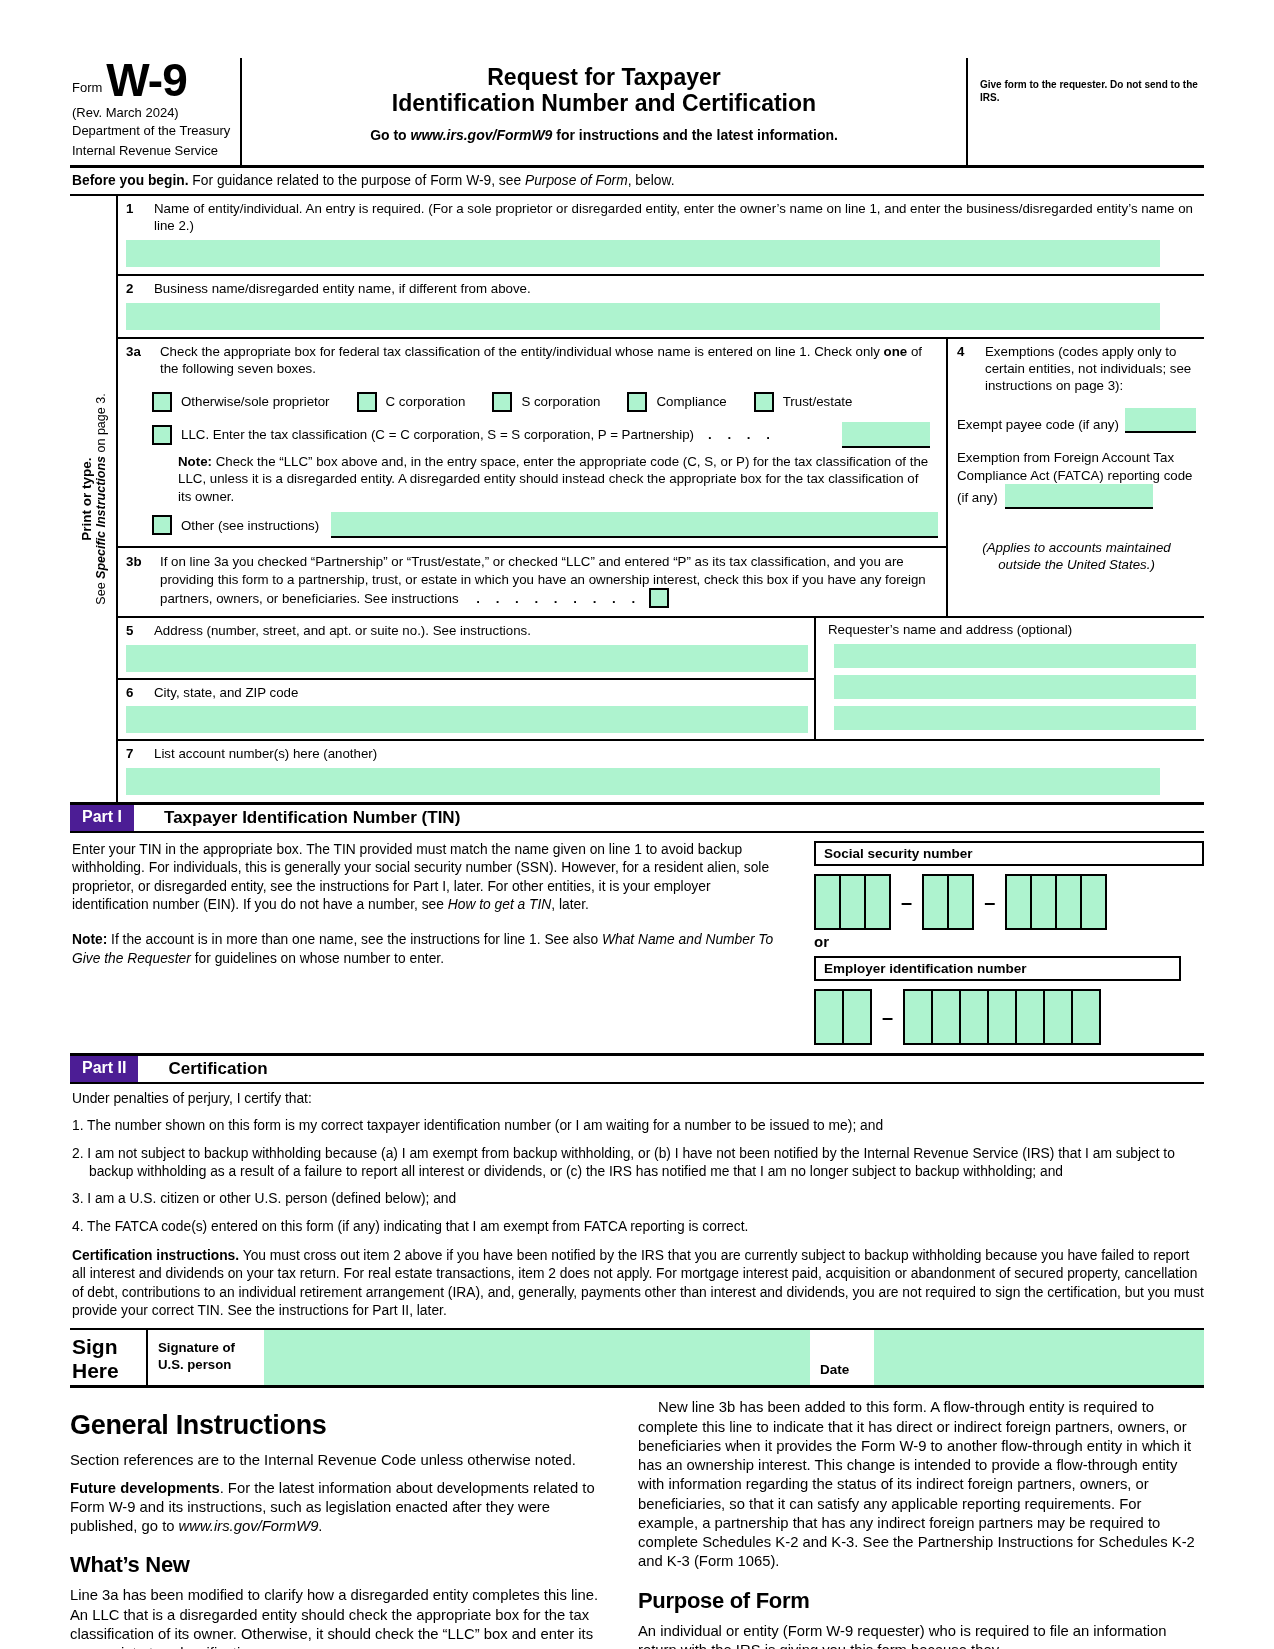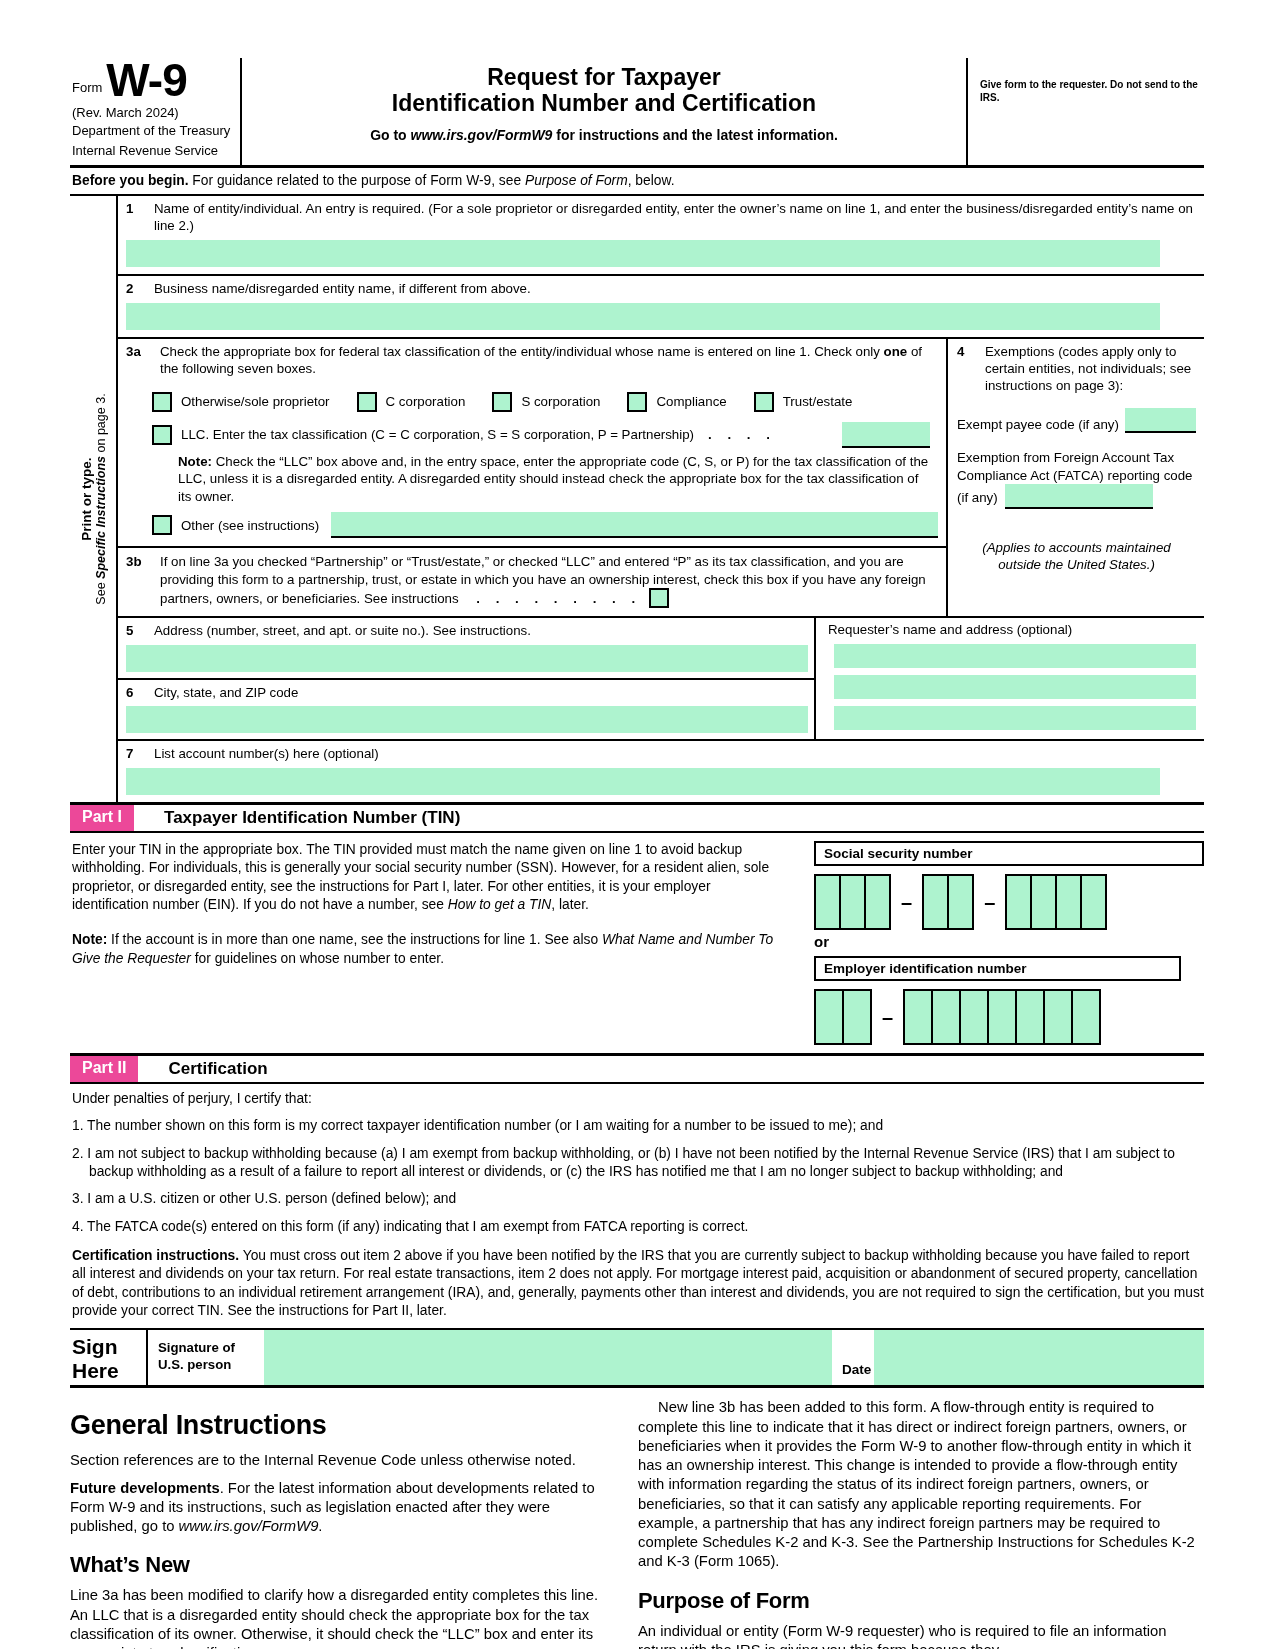--- a/index.html
+++ b/index.html
@@ -80,21 +80,21 @@
   .r56-left{ flex:1; border-right:2px solid var(--ink); }
   .r5{ padding:4px 0 6px 8px; border-bottom:2px solid var(--ink); }
   .r6{ padding:4px 0 6px 8px; }
   .r56-bar{ margin-right:6px; }
   .r56-right{ width:388px; padding:4px 8px 6px 12px; font-size:13.3px; }
   .req-bar{ background:var(--green); height:24px; margin:7px 0 0 6px; }
 
   
   .part-header{ border-top:3px solid var(--ink); border-bottom:2px solid var(--ink);
                 display:flex; align-items:stretch; }
-  .part-badge{ background:#ec4899; color:#fff; font-weight:bold; font-size:16px;
+  .part-badge{ background:#4c1d95; color:#fff; font-weight:bold; font-size:16px;
                padding:3px 12px 4px; }
   .part-title{ font-weight:bold; font-size:17px; padding:3px 0 3px 30px; }
 
   
   .p1-body{ display:flex; padding:8px 0 6px 2px; }
   .p1-text{ width:742px; padding-right:28px; font-size:13.8px; line-height:1.33; }
   .p1-text p{ margin-bottom:17px; }
   .p1-tin{ flex:1; }
   .tin-label-box{ border:2px solid var(--ink); font-weight:bold; font-size:13.5px;
                   padding:3px 8px; }
@@ -115,21 +115,21 @@
   .cert-instr{ margin-top:11px; }
 
   
   .sign-row{ display:flex; border-top:2px solid var(--ink); border-bottom:3px solid var(--ink);
              height:60px; }
   .sign-left{ width:78px; border-right:2px solid var(--ink); font-size:21px; font-weight:bold;
               line-height:1.1; padding:5px 0 0 2px; }
   .sig-label{ width:116px; font-size:13.2px; font-weight:bold; line-height:1.25;
               padding:10px 4px 0 10px; }
   .sig-green{ flex:1; background:var(--green); }
-  .date-cell{ width:42px; display:flex; align-items:flex-end; padding:0 6px 8px 10px;
+  .date-cell{ width:64px; display:flex; align-items:flex-end; padding:0 6px 8px 10px;
               font-weight:bold; font-size:13.5px; }
   .date-green{ width:330px; background:var(--green); }
 
   
   .instr{ display:flex; gap:22px; padding-top:10px; }
   .icol-left{ width:546px; }
   .icol-right{ flex:1; }
   .instr h1{ font-size:27px; font-weight:bold; margin:12px 0 10px; letter-spacing:-.3px;}
   .instr h2{ font-size:22px; font-weight:bold; margin:16px 0 8px; letter-spacing:-.3px;}
   .instr p{ font-size:14.8px; line-height:1.3; margin-bottom:8px; }
@@ -283,21 +283,21 @@
           <div>Requester’s name and address (optional)</div>
           <div class="req-bar"></div>
           <div class="req-bar"></div>
           <div class="req-bar"></div>
         </div>
       </div>
 
       <div class="frow" style="border-bottom:none;">
         <div class="lbl-flex">
           <span class="num">7</span>
-          <span>List account number(s) here (optional)</span>
+          <span>List account number(s) here (another)</span>
         </div>
         <div class="gbar short-right"></div>
       </div>
 
     </div>
   </div>
 
   <div class="part-header">
     <span class="part-badge">Part I</span>
     <span class="part-title">Taxpayer Identification Number (TIN)</span>

